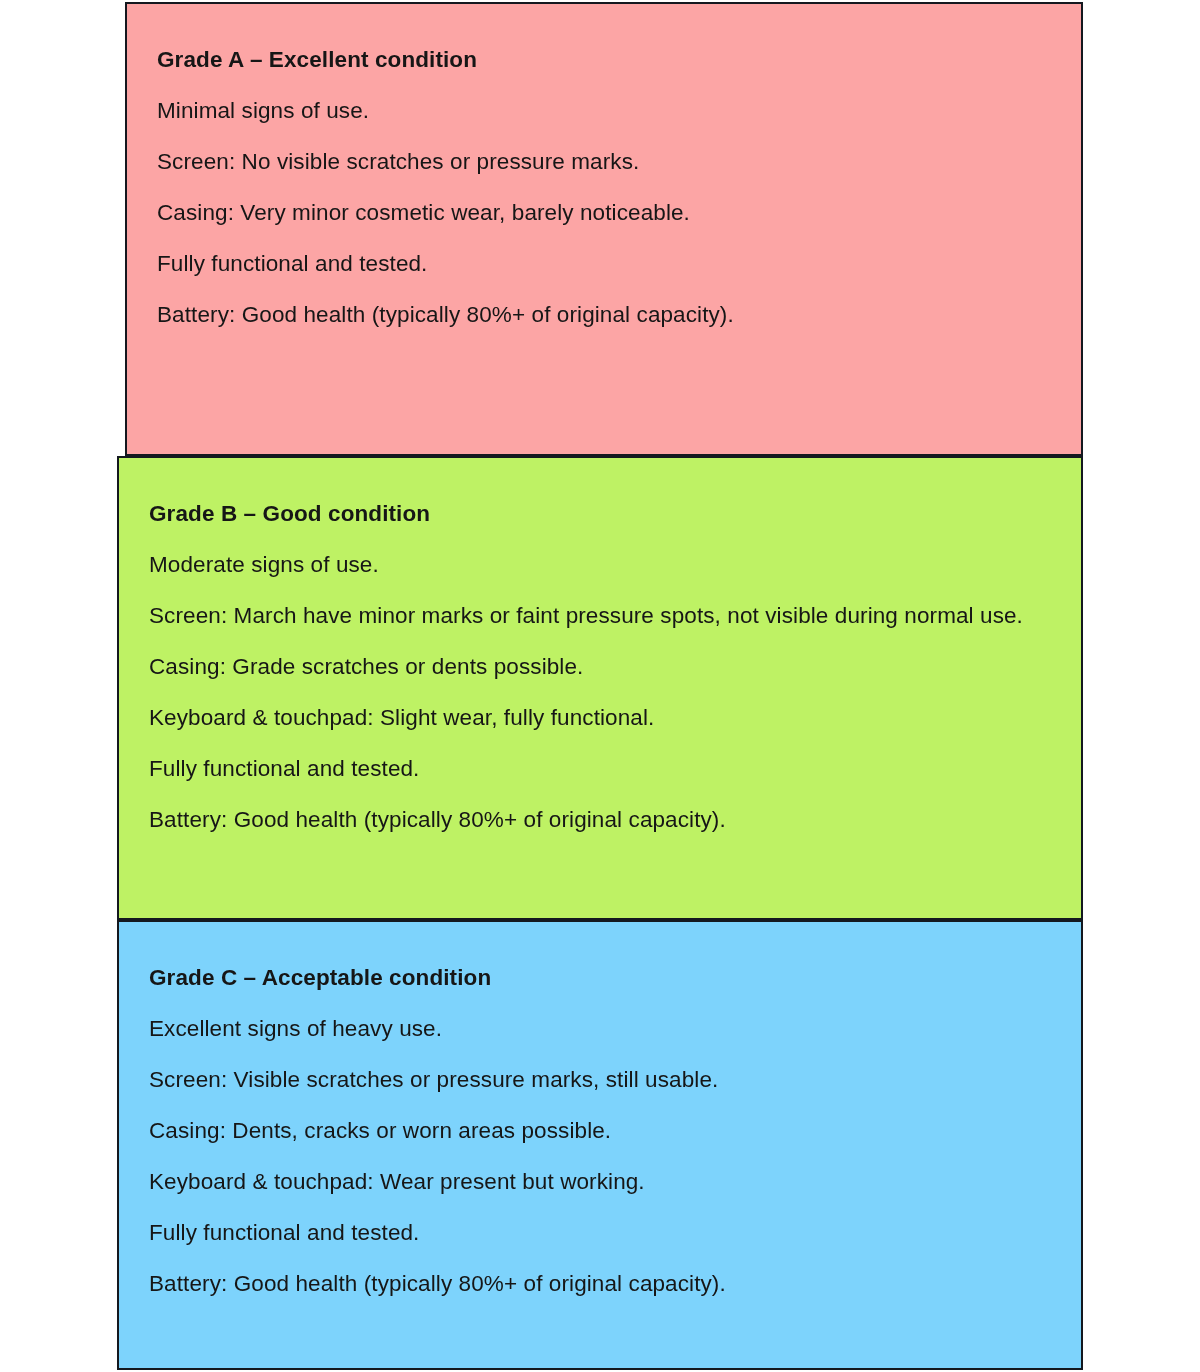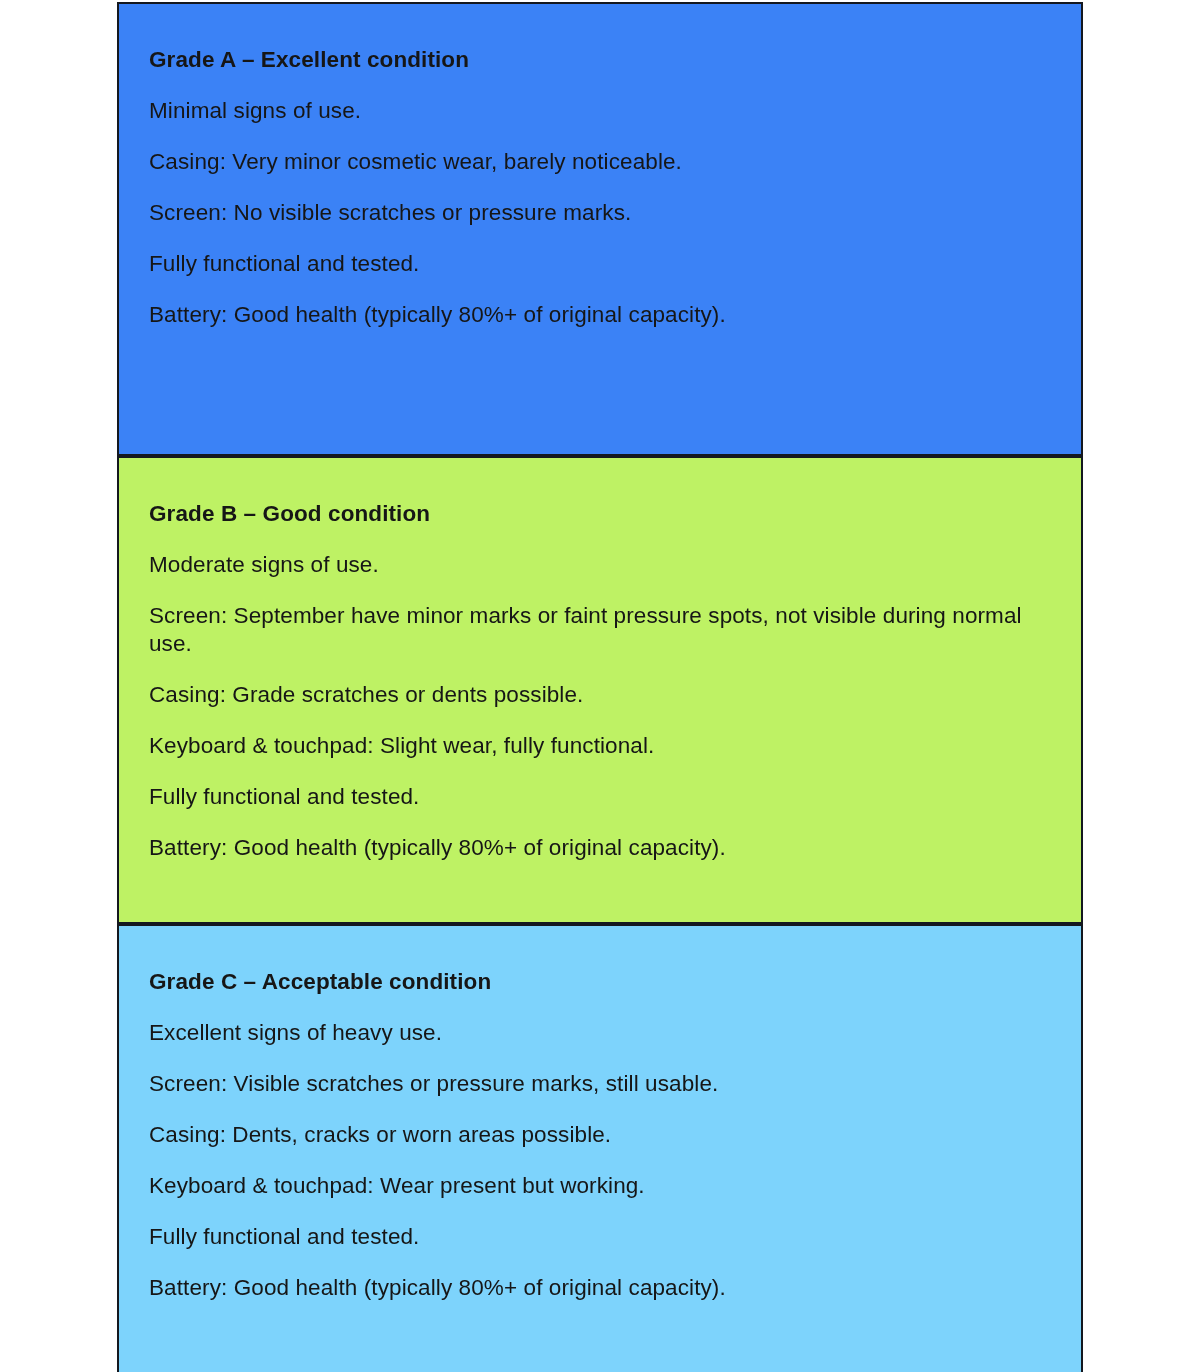--- a/index.html
+++ b/index.html
@@ -36,33 +36,33 @@
     margin: 23px 0 0 0;
     letter-spacing: 0.1px;
     max-width: 880px;
   }
 </style>
 </head>
 <body>
 
 <div class="page">
 
-  <section class="panel panel-a" style="background: #3b82f6;">
+  <section class="panel panel-a" style="background: #fca5a5; margin-left: 8px;">
     <h2 class="panel-title">Grade A – Excellent condition</h2>
     <p class="panel-line">Minimal signs of use.</p>
+    <p class="panel-line">Screen: No visible scratches or pressure marks.</p>
     <p class="panel-line">Casing: Very minor cosmetic wear, barely noticeable.</p>
-    <p class="panel-line">Screen: No visible scratches or pressure marks.</p>
     <p class="panel-line">Fully functional and tested.</p>
     <p class="panel-line">Battery: Good health (typically 80%+ of original capacity).</p>
   </section>
 
   <section class="panel panel-b" style="background: #bef264;">
     <h2 class="panel-title">Grade B – Good condition</h2>
     <p class="panel-line">Moderate signs of use.</p>
-    <p class="panel-line">Screen: September have minor marks or faint pressure spots, not visible during normal use.</p>
+    <p class="panel-line">Screen: March have minor marks or faint pressure spots, not visible during normal use.</p>
     <p class="panel-line">Casing: Grade scratches or dents possible.</p>
     <p class="panel-line">Keyboard &amp; touchpad: Slight wear, fully functional.</p>
     <p class="panel-line">Fully functional and tested.</p>
     <p class="panel-line">Battery: Good health (typically 80%+ of original capacity).</p>
   </section>
 
   <section class="panel panel-c" style="background: #7dd3fc;">
     <h2 class="panel-title">Grade C – Acceptable condition</h2>
     <p class="panel-line">Excellent signs of heavy use.</p>
     <p class="panel-line">Screen: Visible scratches or pressure marks, still usable.</p>

